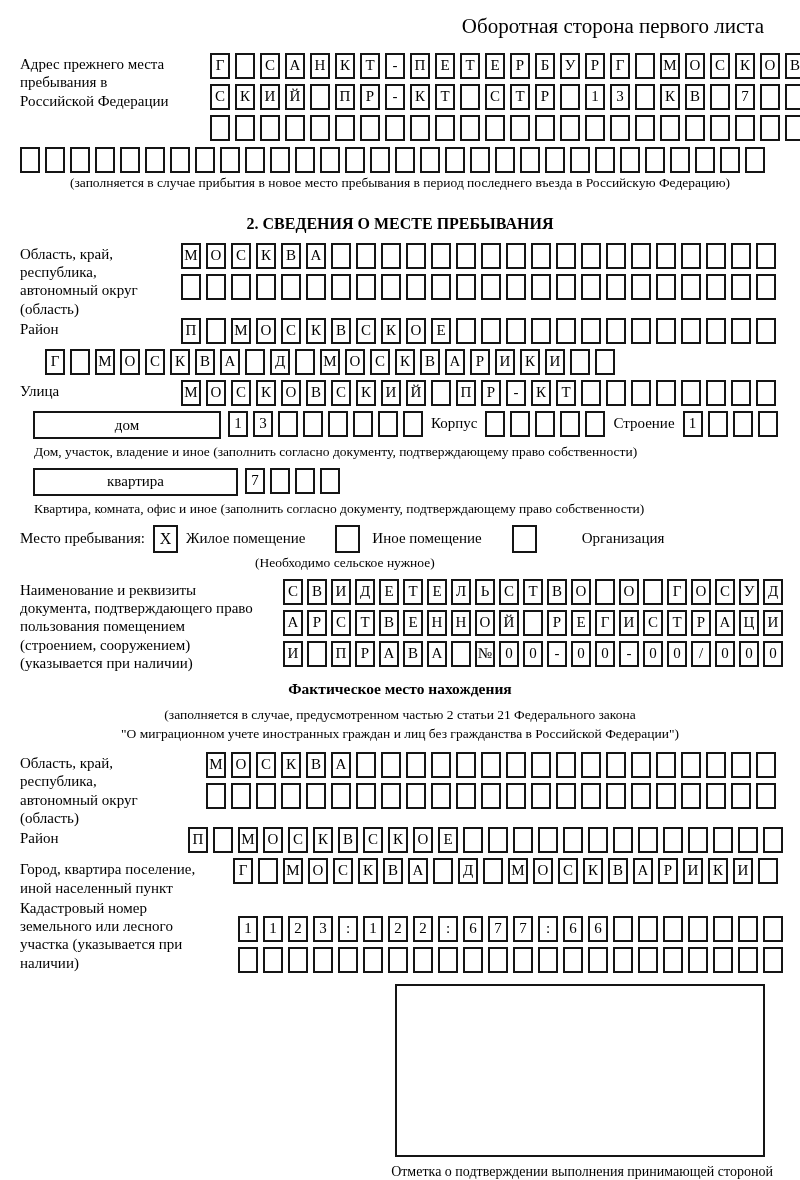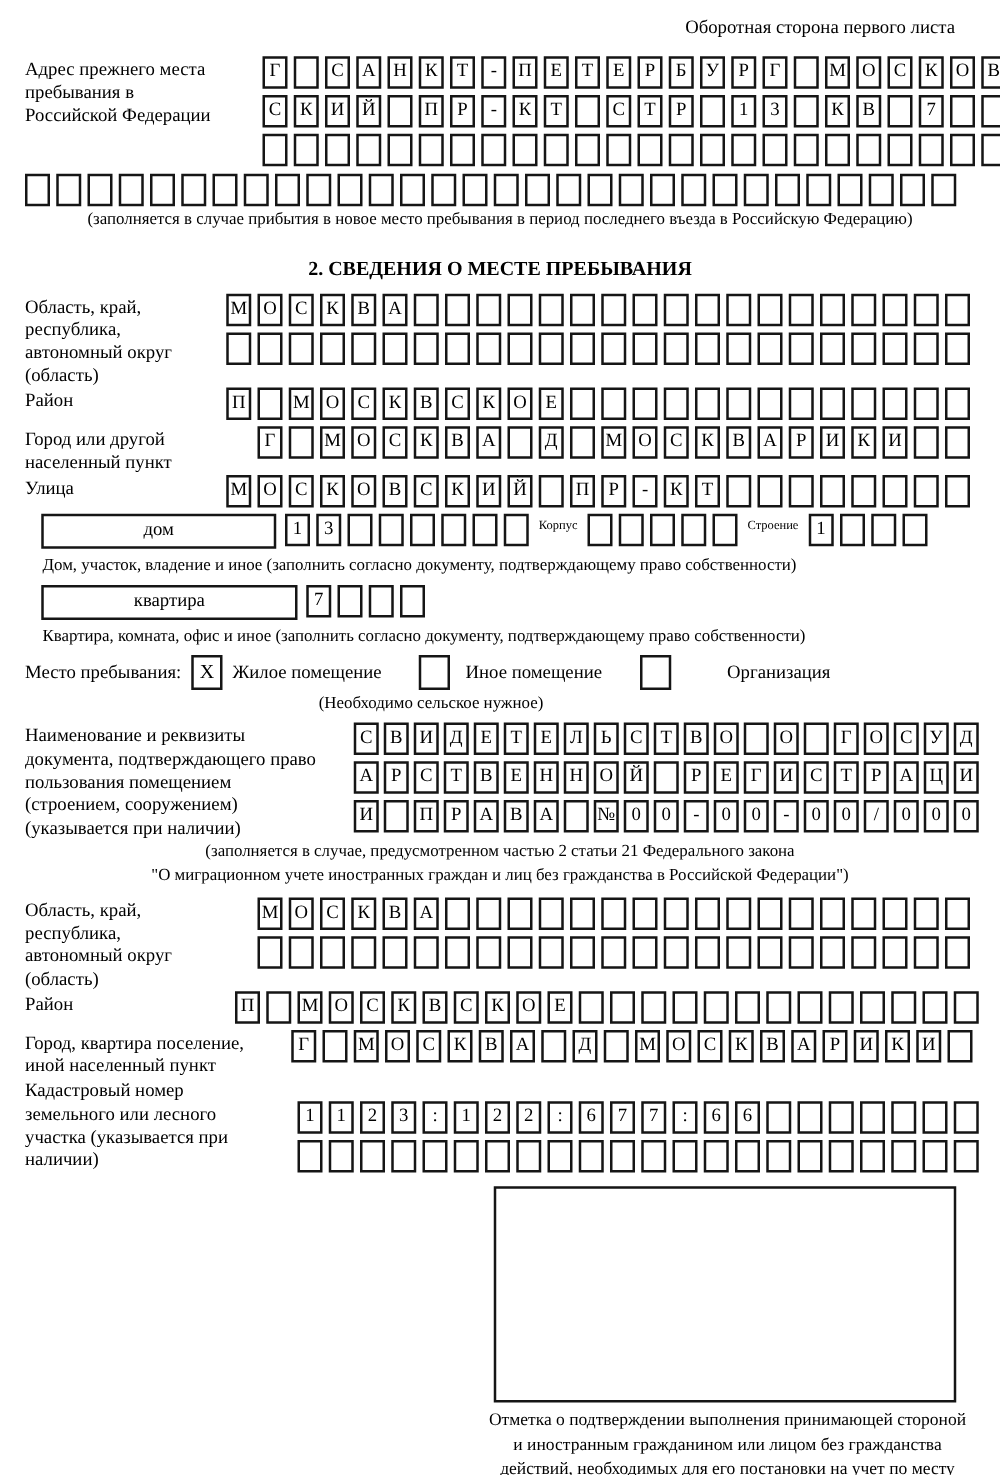--- a/index.html
+++ b/index.html
@@ -1,21 +1,21 @@
 <!DOCTYPE html>
 <html><head>
 <meta charset="utf-8">
 <style>
   html,body{margin:0;padding:0;background:#fff;}
   .page{
     position:relative; width:800px; height:1180px; box-sizing:border-box;
     padding:14px 20px 0 20px; overflow:hidden; background:#fff; color:#000;
     font-family:"Liberation Serif","DejaVu Serif",serif;
   }
-  .hdr-note{ text-align:right; font-size:15px; padding-right:16px; }
+  .hdr-note{ text-align:right; font-size:21px; padding-right:16px; }
 
   .field{ display:flex; align-items:flex-start;gap:28px; }
   .flabel{ flex:none; font-size:15px; line-height:1.22; padding-top:2px; }
   .w162{width:162px;} .w133{width:133px;} .w158{width:158px;}
   .w140{width:140px;} .w185{width:185px;} .w190{width:190px;}
   .rows{ display:flex; flex-direction:column; }
   .cellrow{ display:flex; column-gap:5px; margin-bottom:5px; }
   .cellrow.tight{ column-gap:4px; }
   .cb{
     flex:none; box-sizing:border-box; width:20px; height:26px;
@@ -32,21 +32,21 @@
   .sec-title{ text-align:center; font-weight:bold; font-size:16px; margin:8px 0 10px 0; }
 
   .house-row{ display:flex; align-items:flex-start; margin-bottom:2px; }
   .named-box{
     box-sizing:border-box; height:28px; border:2px solid #151515;
     display:flex; align-items:center; justify-content:center;
     font-size:15px; flex:none;
   }
   .dom-box{ width:188px; margin-left:13px; margin-right:7px; }
   .kv-box{ width:205px; margin-left:13px; margin-right:7px; }
-  .inline-label{ font-size:10px; padding-top:4px; margin:0 8px; flex:none; }
+  .inline-label{ font-size:15px; padding-top:4px; margin:0 8px; flex:none; }
 
   .stay-row{ display:flex; align-items:center; margin:4px 0 2px 0; font-size:15px; }
   .stay-label{ flex:none; }
   .checkbox{
     flex:none; box-sizing:border-box; width:25px; height:28px;
     border:2px solid #151515; text-align:center; font-size:16px; line-height:24px;
   }
   .gap8{width:8px;flex:none;} .gap12{width:12px;flex:none;} .gap30{width:30px;flex:none;} .gap45{width:45px;flex:none;}
   .stay-note{ margin:1px 0 8px 235px; font-size:13.5px; }
 
@@ -273,21 +273,20 @@
         <span class="cb"></span>
         <span class="cb"></span>
         <span class="cb"></span>
         <span class="cb"></span>
         <span class="cb"></span>
         <span class="cb"></span>
       </div>
   </div>
 
   <div class="field">
-    <div class="flabel w133">Город или другой населенный пункт</div>
     <div class="cellrow indent25">
         <span class="cb">Г</span>
         <span class="cb"></span>
         <span class="cb">М</span>
         <span class="cb">О</span>
         <span class="cb">С</span>
         <span class="cb">К</span>
         <span class="cb">В</span>
         <span class="cb">А</span>
         <span class="cb"></span>
@@ -468,20 +467,21 @@
           <span class="cb">0</span>
           <span class="cb">0</span>
           <span class="cb">/</span>
           <span class="cb">0</span>
           <span class="cb">0</span>
           <span class="cb">0</span>
         </div>
     </div>
   </div>
 
+  <div class="act-title">Фактическое место нахождения</div>
   <div class="act-note">(заполняется в случае, предусмотренном частью 2 статьи 21 Федерального закона</div>
   <div class="act-note last">"О миграционном учете иностранных граждан и лиц без гражданства в Российской Федерации")</div>
 
   <div class="field">
     <div class="flabel w158">Область, край, республика, автономный округ (область)</div>
     <div class="rows">
       <div class="cellrow">
           <span class="cb">М</span>
           <span class="cb">О</span>
           <span class="cb">С</span>

